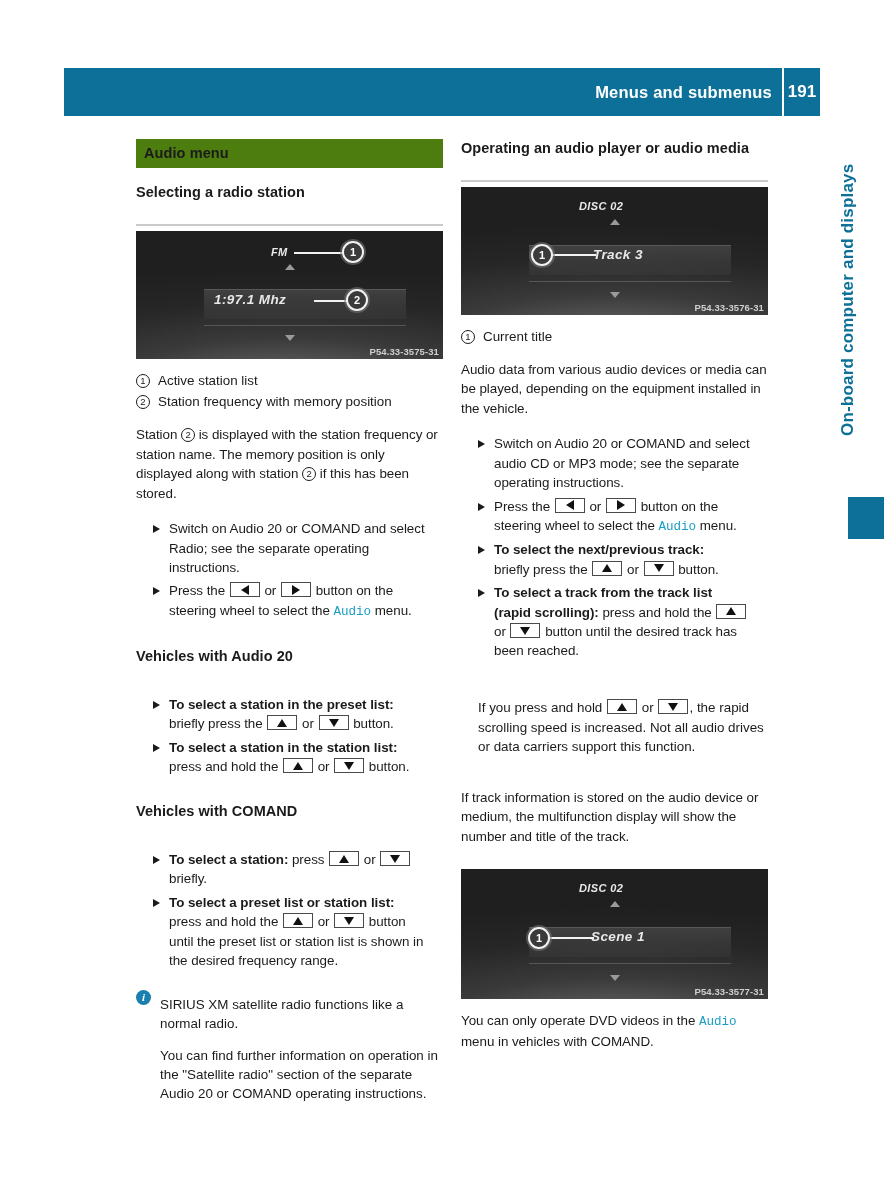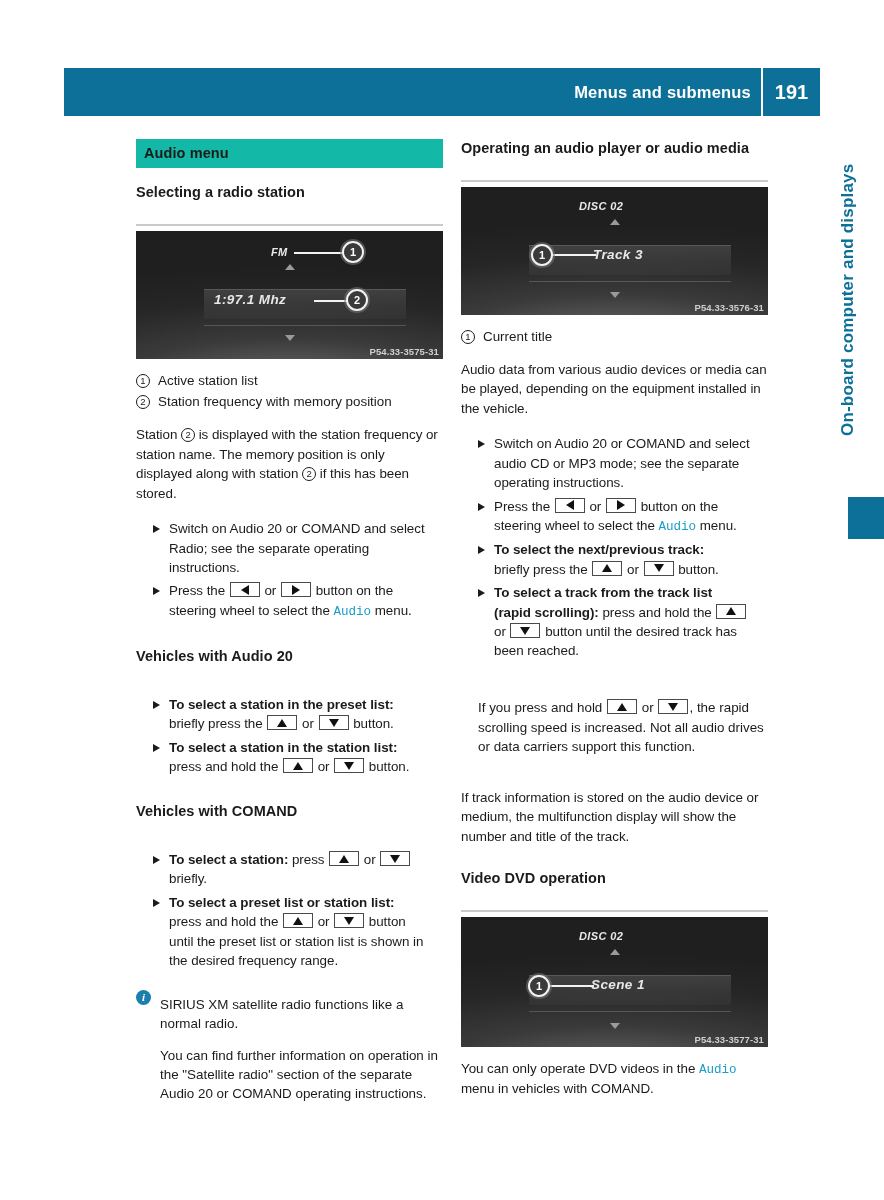--- a/index.html
+++ b/index.html
@@ -30,23 +30,23 @@
     letter-spacing: .2px;
     padding-right: 10px;
   }
   .header-divider {
     width: 2px;
     height: 48px;
     background: #ffffff;
   }
   .header-page {
     color: #ffffff;
-    font-size: 20px;
-    font-weight: bold;
-    width: 57px;
+    font-size: 17px;
+    font-weight: bold;
+    width: 36px;
     text-align: center;
   }
 
   
   .side-tab {
     position: absolute;
     right: 0; top: 130px;
     width: 46px; height: 420px;
   }
   .side-tab-label {
@@ -78,21 +78,21 @@
     position: absolute;
     left: 136px; top: 139px;
     width: 632px;
     display: flex;
     gap: 18px;
   }
   .col { width: 307px; }
 
   
   .section-band {
-    background: #14b8a6;
+    background: #4d7c0f;
     font-size: 14.5px;
     font-weight: bold;
     padding: 6px 8px 7px 8px;
     color: #1b1b1b;
     margin-bottom: 15px;
     letter-spacing: .1px;
   }
   h2.sub {
     font-size: 14.5px;
     font-weight: bold;
@@ -446,21 +446,20 @@
     <p class="indent"><span>If you press and hold</span>
       <span class="keybtn kb-up"><i></i></span>
       <span>or</span>
       <span class="keybtn kb-down"><i></i></span><span>, the rapid scrolling speed is increased. Not all audio drives or data carriers support this function.</span></p>
 
     <div class="spacer-18"></div>
 
     <p class="body">If track information is stored on the audio device or medium, the multifunction display will show the number and title of the track.</p>
 
     <div class="spacer-10"></div>
-    <h2 class="sub rule">Video DVD operation</h2>
 
     <div class="figure tall">
       <div class="fig-bg1"></div>
       <div class="fig-strip" style="top:58px;"></div>
       <div class="fig-strip2" style="top:94px;"></div>
       <div class="fig-label" style="left:118px; top:13px;">DISC 02</div>
       <div class="fig-arrow-up" style="top:32px;"></div>
       <div class="fig-label big" style="left:130px; top:60px;">Scene 1</div>
       <div class="fig-arrow-dn" style="top:106px;"></div>
       <div class="leader" style="left:88px; top:68px; width:45px;"></div>

